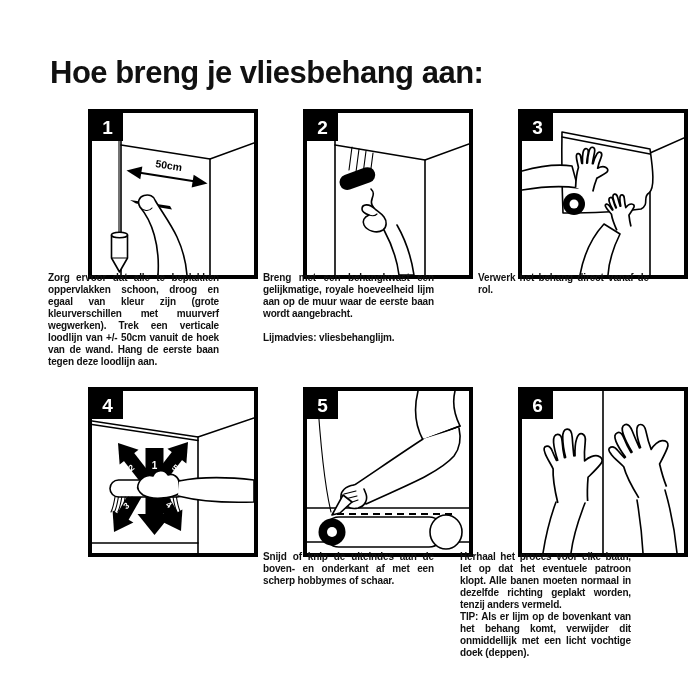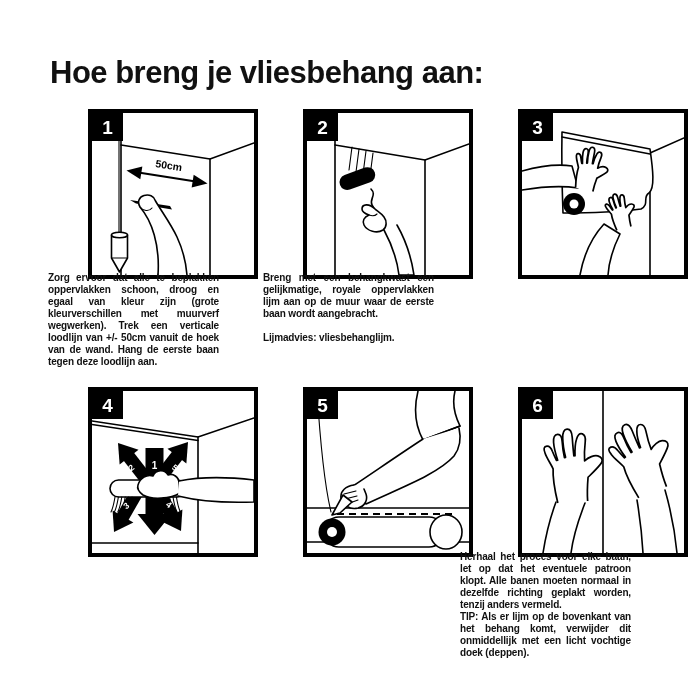--- a/index.html
+++ b/index.html
@@ -74,41 +74,42 @@
       </g>
       <g transform="rotate(-20 50 66)">
         <rect class="fb" x="32" y="58" width="37" height="15.5" rx="7.7"></rect>
       </g>
       <path class="ln" stroke-width="1.8" d="M64,76 C70,82 62,86 65,92 L68,97"></path>
       <path class="ln fw" d="M68,96 C62,90 55,91 55,96 C55,99 59,101 62,102 C57,104 55,108 57,112 C60,118 70,121 76,117 C80,114 80,108 77,104 C74,100 70,98 68,96"></path>
       <path class="ln thin" d="M62,102 C65,103 68,103 70,101"></path>
       <path class="ln fw" d="M77,117 C84,130 90,146 92,162 L107,162 C104,142 98,126 90,112"></path>
     </svg>
   </figure>
-  <p class="caption" style="left:263px;top:272px">Breng met een behangkwast een gelijkmatige, royale oppervlakken lijm aan op de muur waar de eerste baan wordt aangebracht.
+  <p class="caption" style="left:263px;top:272px">Breng met een behangkwast een gelijkmatige, royale hoeveelheid lijm aan op de muur waar de eerste baan wordt aangebracht.
 
 Lijmadvies: vliesbehanglijm.</p>
 
   <figure class="panel" style="left:478px;top:93px">
     <div class="badge">3</div>
     <svg viewBox="0 0 162 162">
       <g class="ln">
         <line x1="128" y1="40" x2="128" y2="162"></line>
         <path d="M128,40 L162,25"></path>
         <path class="fw" d="M40,19 L128,36 C131,57 133,75 127,80 C120,84 128,91 119,96 C95,99 64,100 41,100 C40,73 39.5,45 40,19"></path>
         <path d="M40,24 L128,41"></path>
         <path class="fw" d="M0,58 C18,53 36,51 50,53 L56,75 C37,72 18,74 0,77"></path>
       </g>
       <use href="#hand" transform="translate(67,54) rotate(12) scale(0.68)"></use>
       <path class="ln fw" d="M58,162 C62,140 70,124 82,111 L98,121 C91,135 87,148 86,162"></path>
       <use href="#hand" transform="translate(97,97) rotate(-15) scale(0.56)"></use>
       <circle class="fb" cx="52" cy="91" r="11"></circle>
       <circle fill="#fff" cx="52" cy="91" r="4.5"></circle>
     </svg>
   </figure>
+  <p class="caption" style="left:478px;top:272px">Verwerk het behang direct vanaf de rol.</p>
 
   <figure class="panel" style="left:48px;top:371px">
     <div class="badge">4</div>
     <svg viewBox="0 0 162 162">
       <g class="ln">
         <path d="M0,30 L106,46 L162,27"></path>
         <path d="M0,33.5 L106,49.5"></path>
         <line x1="106" y1="46" x2="106" y2="162"></line>
         <line x1="0" y1="152" x2="106" y2="152"></line>
       </g>
@@ -153,20 +154,21 @@
       <g class="ln">
         <path class="fw" d="M111,0 C107,16 108,34 116,49 L153,35 C146,21 146,8 148,0"></path>
         <line x1="116" y1="49" x2="153" y2="35"></line>
         <path class="fw" d="M116,48 C93,63 67,81 46,95 L59,113 C93,97 131,83 147,65 C153,57 154,46 152,37"></path>
         <path class="fw" d="M47,94 C39,95 33,100 34,107 C35,114 43,119 51,117 C58,115 61,109 59,103 L57,98"></path>
         <path class="thin" d="M37,103 L49,100 M38,108 L50,105 M40,113 L51,109"></path>
         <path class="fw" d="M25,124 L36,104 L45,111 L33,122 Z"></path>
       </g>
     </svg>
   </figure>
+  <p class="caption" style="left:263px;top:551px">Snijd of knip de uiteindes aan de boven- en onderkant af met een scherp hobbymes of schaar.</p>
 
   <figure class="panel" style="left:478px;top:371px">
     <div class="badge">6</div>
     <svg viewBox="0 0 162 162">
       <g class="ln">
         <line x1="81" y1="0" x2="81" y2="162"></line>
         <path d="M34,111 C28,127 24,143 21,162 M63,112 C56,130 51,146 49,162"></path>
         <path d="M115,109 C118,127 120,144 121,162 M143,99 C149,120 153,141 155,162"></path>
       </g>
       <use href="#hand" transform="translate(48,72) rotate(-4) scale(1.15)"></use>

